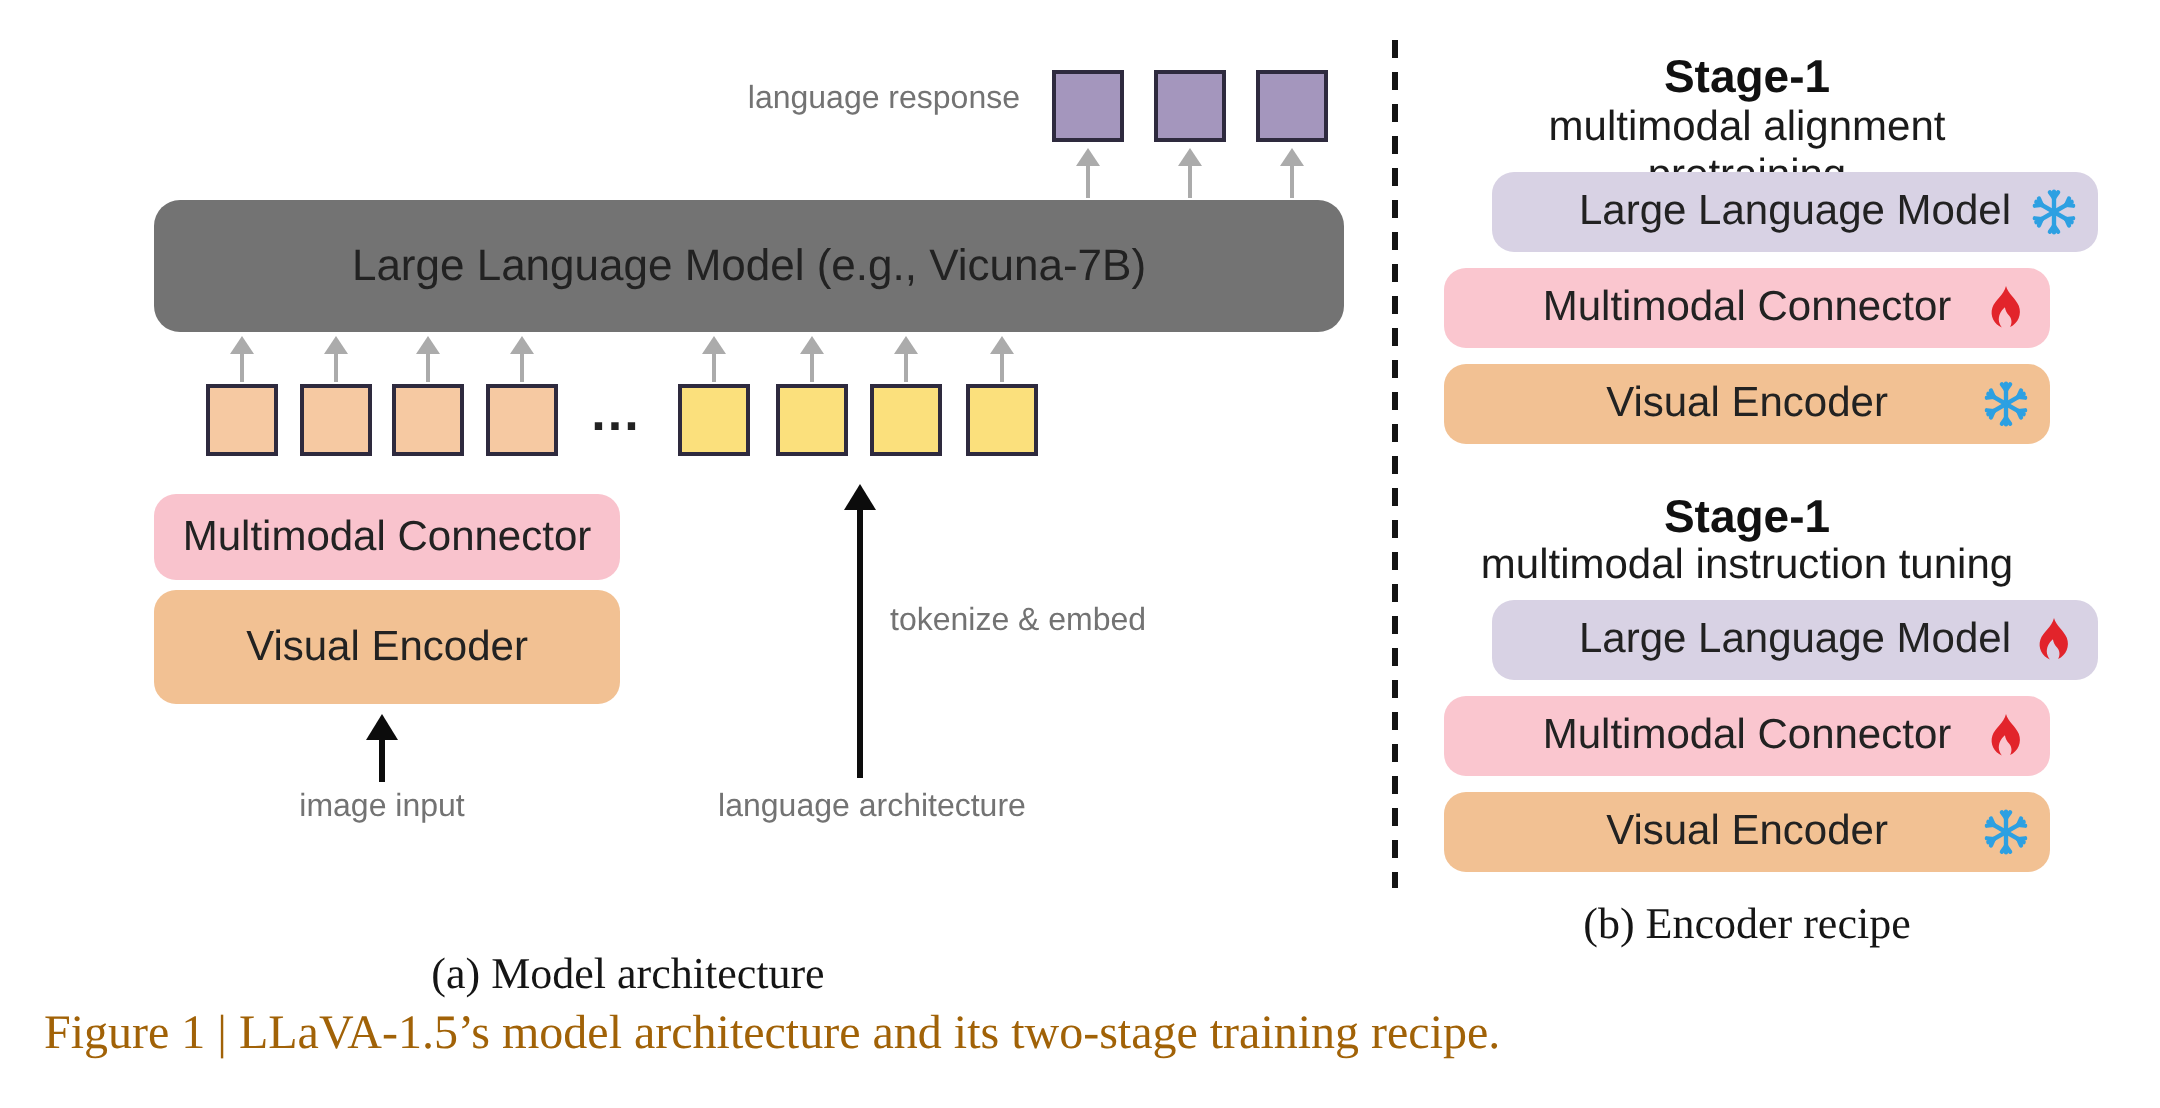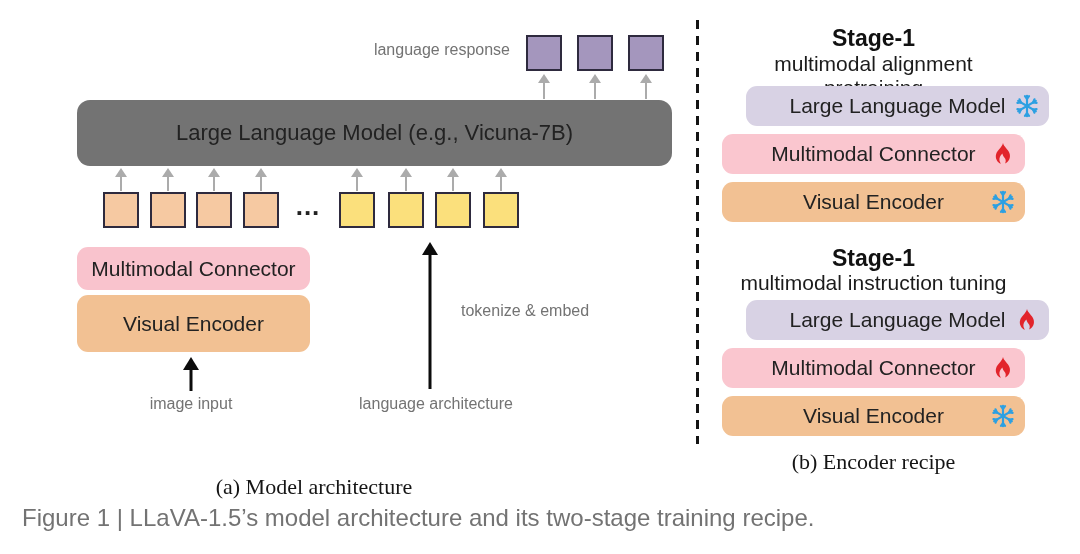--- a/index.html
+++ b/index.html
@@ -41,22 +41,22 @@
                font-size:23px;font-weight:bold;color:#111;}
   .stage-sub{position:absolute;left:722px;width:303px;text-align:center;font-size:21px;color:#1b1b1b;}
   .recipe-row{position:absolute;left:722px;width:303px;height:40px;border-radius:11px;
               display:flex;align-items:center;justify-content:center;font-size:21px;color:#222;}
   .recipe-row .row-icon{position:absolute;right:9px;top:7px;width:26px;height:26px;}
   .bg-lav{background:#d8d2e4;margin-left:24px;}
   .bg-pink{background:#fac6cf;}
   .bg-org{background:#f2c193;}
   
   .subcap{position:absolute;font-family:"Liberation Serif", serif;font-size:22px;color:#151515;}
-  .figcap{position:absolute;left:22px;top:504px;font-family:Liberation Sans, sans-serif;
-          font-size:24px;color:#737373;white-space:nowrap;}
+  .figcap{position:absolute;left:22px;top:504px;font-family:Liberation Serif, serif;
+          font-size:24px;color:#a16207;white-space:nowrap;}
   .hidden-defs{position:absolute;width:0;height:0;overflow:hidden;}
 </style>
 </head>
 <body>
 
 <svg class="hidden-defs" aria-hidden="true">
   <defs>
     <g id="icon-snowflake" stroke="#2da0e2" stroke-width="2" stroke-linecap="round" fill="none">
       <g id="sf-arm">
         <line x1="12" y1="12" x2="12" y2="2.6"></line>
@@ -161,21 +161,21 @@
 <div class="arrow black" style="left:182px;top:357px;width:18px;height:34px;">
     <div class="shaft"></div>
     <div class="head"></div>
   </div>
 <div class="lbl center" style="left:91px;top:395px;width:200px;">image input</div>
 
 <div class="arrow black" style="left:421px;top:242px;width:18px;height:147px;">
     <div class="shaft"></div>
     <div class="head"></div>
   </div>
-<div class="lbl" style="left:445px;top:302px;margin-left:16px;">tokenize &amp; embed</div>
+<div class="lbl" style="left:445px;top:302px;">tokenize &amp; embed</div>
 <div class="lbl center" style="left:330px;top:395px;width:212px;">language architecture</div>
 
 <div class="subcap center" style="left:164px;top:474px;width:300px;font-family:Liberation Serif, serif;">(a) Model architecture</div>
 
 <div class="divider"></div>
 
 <div class="stage-title" style="top:25px;">Stage-1</div>
 <div class="stage-sub" style="top:52px;">multimodal alignment pretraining</div>
 
 <div class="recipe-row bg-lav" style="top:86px;">

